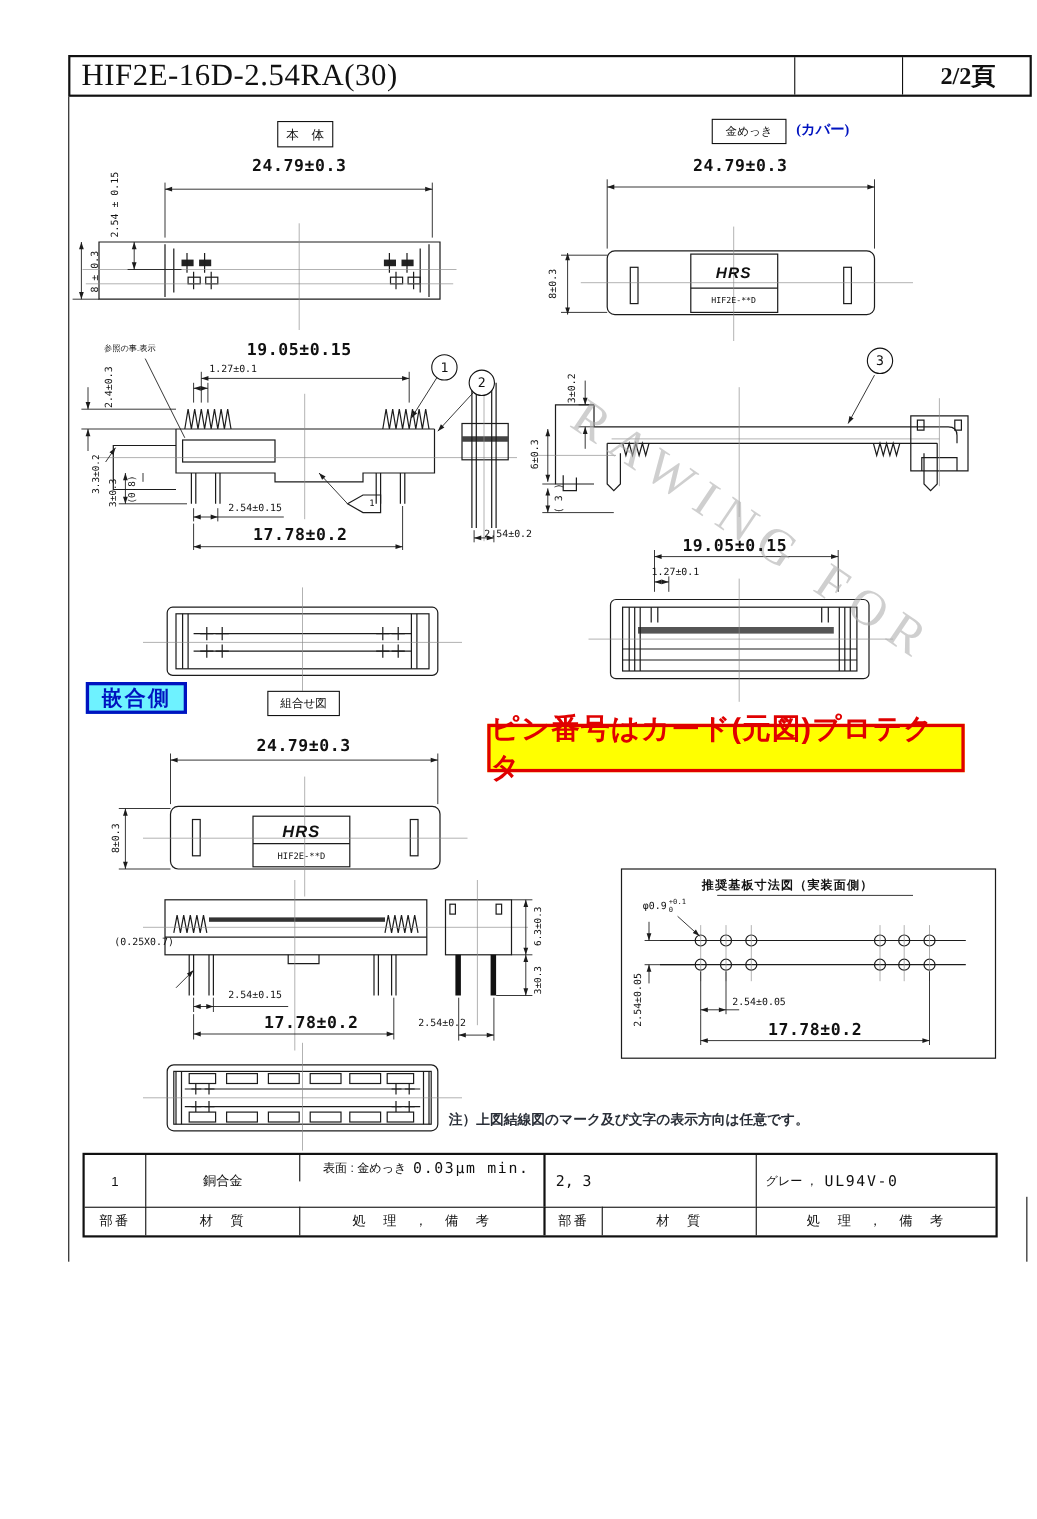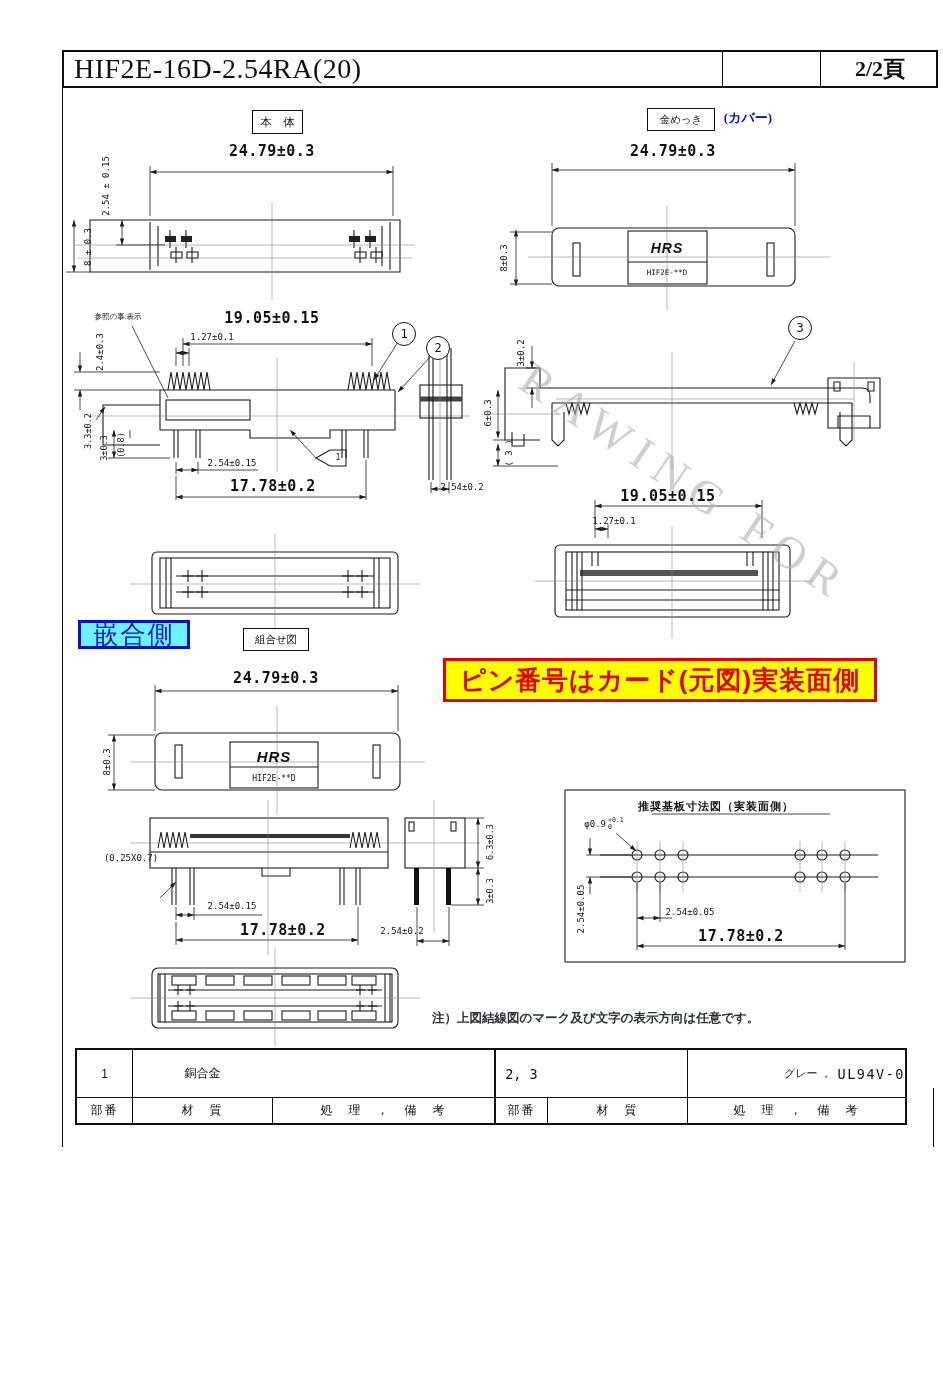--- a/index.html
+++ b/index.html
@@ -25,25 +25,25 @@
   .titlebar .pn{position:absolute;left:10px;top:1px;font-family:"Liberation Serif",serif;
     font-size:28px;letter-spacing:.5px;white-space:nowrap}
   .titlebar .sep1{position:absolute;left:658px;top:0;height:100%;border-left:1.6px solid #111}
   .titlebar .sep2{position:absolute;left:756px;top:0;height:100%;border-left:1.6px solid #111}
   .titlebar .pg{position:absolute;left:756px;top:0;width:120px;height:100%;display:flex;
     align-items:center;justify-content:center;font-family:"Liberation Serif",serif;font-size:22px;font-weight:bold}
   .frameL{position:absolute;left:62px;top:88px;width:0;height:1059px;border-left:1.6px solid #111}
   .frameR{position:absolute;left:933px;top:1088px;width:0;height:59px;border-left:1.6px solid #111}
   .banner{position:absolute;left:443px;top:658px;width:434px;height:44px;box-sizing:border-box;
     display:flex;align-items:center;justify-content:center;font-weight:bold;font-size:26px;letter-spacing:1px}
-  .mating{position:absolute;left:78px;top:620px;width:112px;height:29px;box-sizing:border-box;
-    display:flex;align-items:center;justify-content:center;font-weight:normal;font-size:25px;letter-spacing:2px}
+  .mating{position:absolute;left:78px;top:620px;width:92px;height:29px;box-sizing:border-box;
+    display:flex;align-items:center;justify-content:center;font-weight:bold;font-size:19px;letter-spacing:2px}
   .wm{position:absolute;left:540px;top:352px;transform:rotate(34deg);transform-origin:0 0;
     font-family:"Liberation Serif",serif;font-size:46px;letter-spacing:10px;color:rgba(175,175,175,.6);white-space:nowrap}
-  .note{position:absolute;left:432px;top:1010px;font-size:12.5px;font-weight:bold;color:#2a2f38;white-space:nowrap}
+  .note{position:absolute;left:408px;top:1010px;font-size:12.5px;font-weight:bold;color:#2a2f38;white-space:nowrap}
   .logo{position:absolute;transform:translate(-50%,-50%);font-weight:bold;font-family:"Liberation Sans",sans-serif;
     font-style:italic;letter-spacing:1px}
   
   .mtable{position:absolute;left:75px;top:1048px;width:828px;height:73px;box-sizing:content-box;
     border:2.4px solid #111;display:grid;grid-template-columns:55px 140px 222px 53px 140px 218px;
     grid-template-rows:23.5px 23.5px 26px;font-size:12px}
   .mtable .cell{display:flex;align-items:center;justify-content:center;box-sizing:border-box;overflow:hidden}
   .bl{border-left:1.4px solid #111}.blk{border-left:2.4px solid #111}
   .bt{border-top:1.4px solid #111}.bt1{border-top:1px solid #111}
   .tproc{justify-content:flex-start;padding-left:8px;gap:6px}
@@ -261,32 +261,32 @@
       <path class="dim" d="M637,883 V922 M660,883 V922 M660,918 H672"></path>
       <line class="dim" x1="637" y1="918" x2="660" y2="918" marker-start="url(#arr)" marker-end="url(#arr)"></line>
       <path class="dim" d="M637,922 V950 M845,883 V950"></path>
       <line class="dim" x1="637" y1="946" x2="845" y2="946" marker-start="url(#arr)" marker-end="url(#arr)"></line>
     </g>
   </svg>
 
   <div class="frameL"></div>
   <div class="frameR"></div>
   <div class="titlebar">
-    <div class="pn">HIF2E-16D-2.54RA(20)</div>
+    <div class="pn">HIF2E-16D-2.54RA(30)</div>
     <div class="sep1"></div>
     <div class="sep2"></div>
     <div class="pg">2/2頁</div>
   </div>
 
   <div class="boxlbl" style="left:252px;top:110px;width:49px;height:22px;font-size:11.5px">本　体</div>
   <div class="boxlbl" style="left:647px;top:108px;width:66px;height:21px;font-size:10.5px">金めっき</div>
   <div class="lbl jp" style="left:748px;top:117px;font-size:13px;font-weight:bold;color:#0013c0">(カバー)</div>
   <div class="mating" style="background:#6ef2ff;border:3px solid #0013c0;color:#0013c0">嵌合側</div>
   <div class="boxlbl" style="left:243px;top:628px;width:64px;height:21px;font-size:10.5px;border-width:1.2px">組合せ図</div>
-  <div class="banner" style="background:#ffff00;border:3px solid #e00000;color:#e00000">ピン番号はカード(元図)実装面側</div>
+  <div class="banner" style="background:#ffff00;border:3px solid #e00000;color:#e00000">ピン番号はカード(元図)プロテクタ</div>
   <div class="wm">RAWING FOR</div>
   <div class="note">注）上図結線図のマーク及び文字の表示方向は任意です。</div>
 
   <div class="callout" style="left:404px;top:334px">1</div>
   <div class="callout" style="left:438px;top:348px">2</div>
   <div class="callout" style="left:800px;top:328px">3</div>
   <div class="lbl" style="left:338px;top:458px;font-size:8px">1</div>
 
   <div class="logo" style="left:667px;top:248px;font-size:14px">HRS</div>
   <div class="lbl" style="left:667px;top:273px;font-size:7.5px">HIF2E-**D</div>
@@ -335,22 +335,26 @@
         <span>0</span>
       </span>
   </div>
   <div class="lbl rot" style="left:581px;top:909px">2.54±0.05</div>
   <div class="lbl" style="left:690px;top:912px">2.54±0.05</div>
   <div class="lbl db" style="left:741px;top:936px">17.78±0.2</div>
 
   <div class="mtable">
     <div class="cell" style="grid-column:1;grid-row:1/3">1</div>
     <div class="cell bl" style="grid-column:2;grid-row:1/3">銅合金</div>
+    <div class="cell bl tproc" style="grid-column:3;grid-row:1">
+      <span class="tlabel">表面 : 金めっき</span>
+      <span class="tval">0.03μm min.</span>
+    </div>
     <div class="cell blk tval" style="grid-column:4;grid-row:1/3;letter-spacing:0">2, 3</div>
-    <div class="cell bl tproc" style="grid-column:6;grid-row:1/3;justify-content:flex-end">
+    <div class="cell bl tproc" style="grid-column:6;grid-row:1/3;justify-content:flex-start">
       <span class="tlabel">グレー ，</span>
       <span class="tval">UL94V-0</span>
     </div>
     <div class="cell bt hdr" style="grid-column:1;grid-row:3">部番</div>
     <div class="cell bt bl hdr" style="grid-column:2;grid-row:3">材　質</div>
     <div class="cell bt bl hdr" style="grid-column:3;grid-row:3">処　理　，　備　考</div>
     <div class="cell bt blk hdr" style="grid-column:4;grid-row:3">部番</div>
     <div class="cell bt bl hdr" style="grid-column:5;grid-row:3">材　質</div>
     <div class="cell bt bl hdr" style="grid-column:6;grid-row:3">処　理　，　備　考</div>
   </div>

